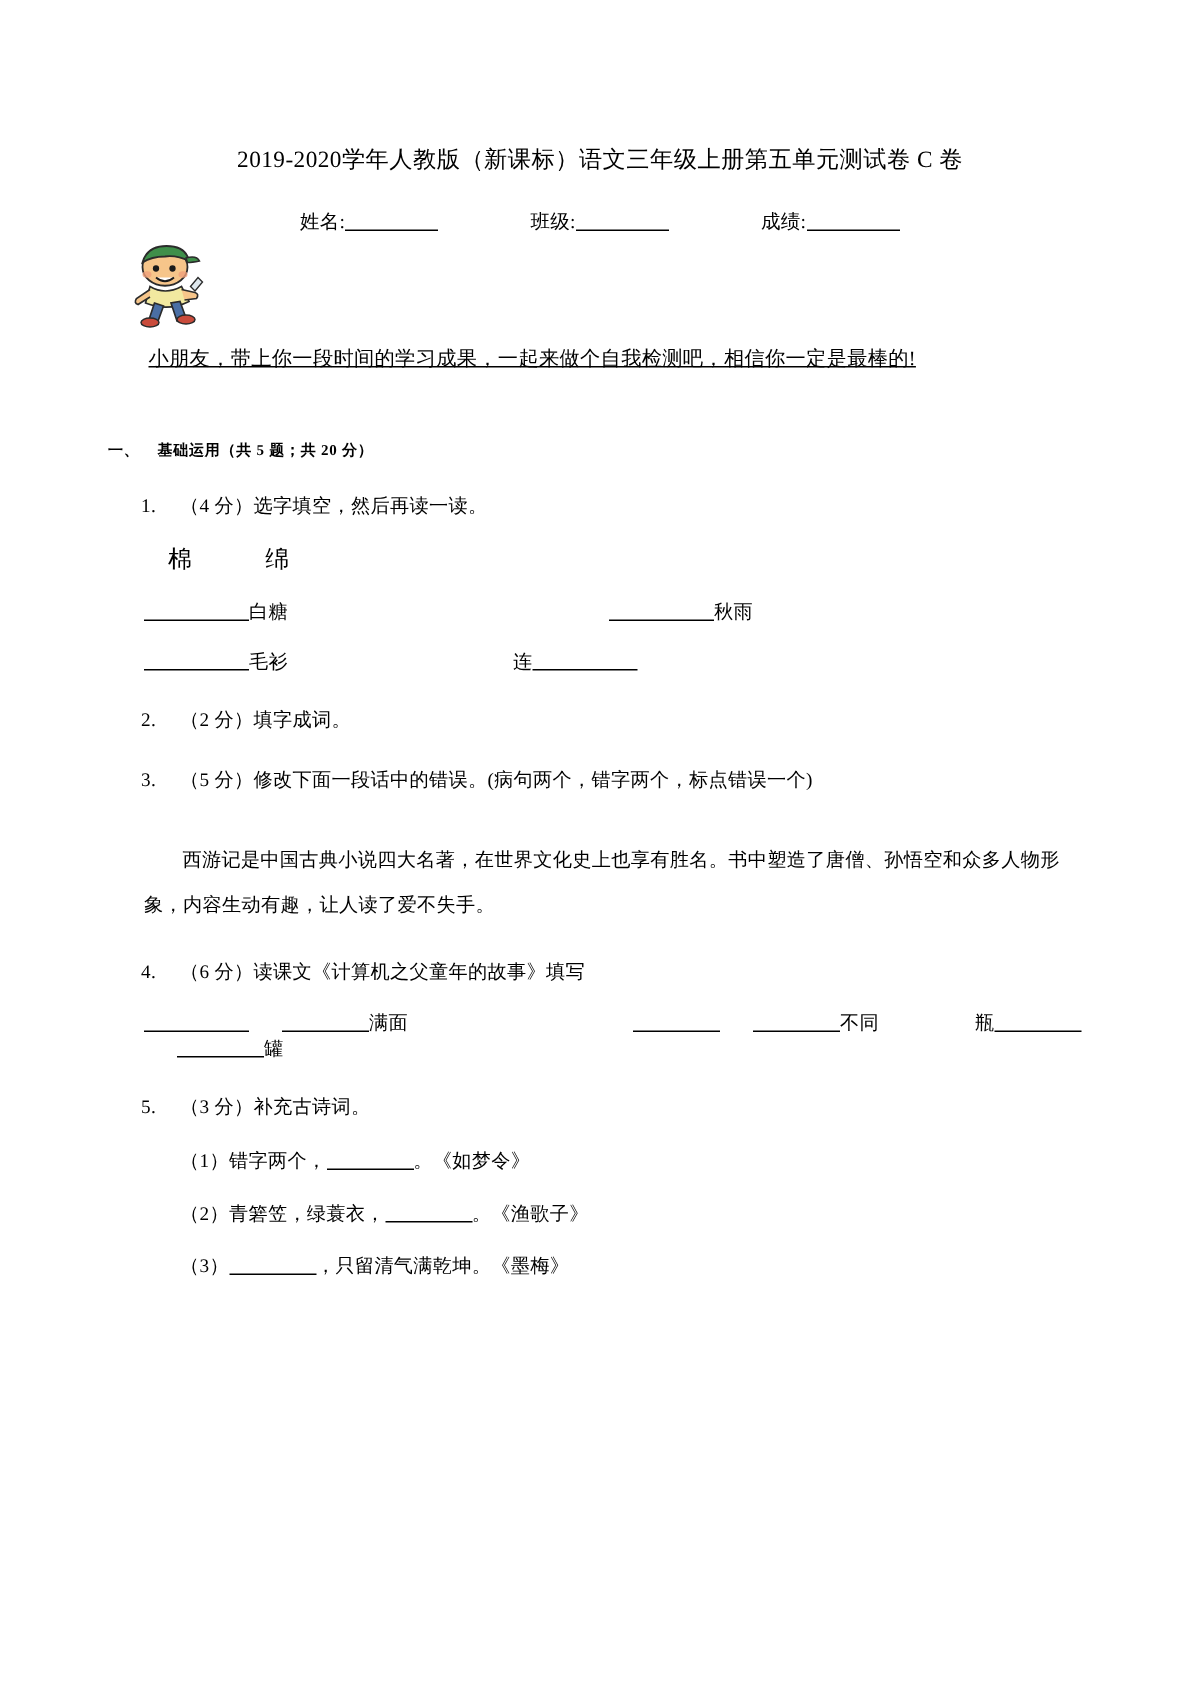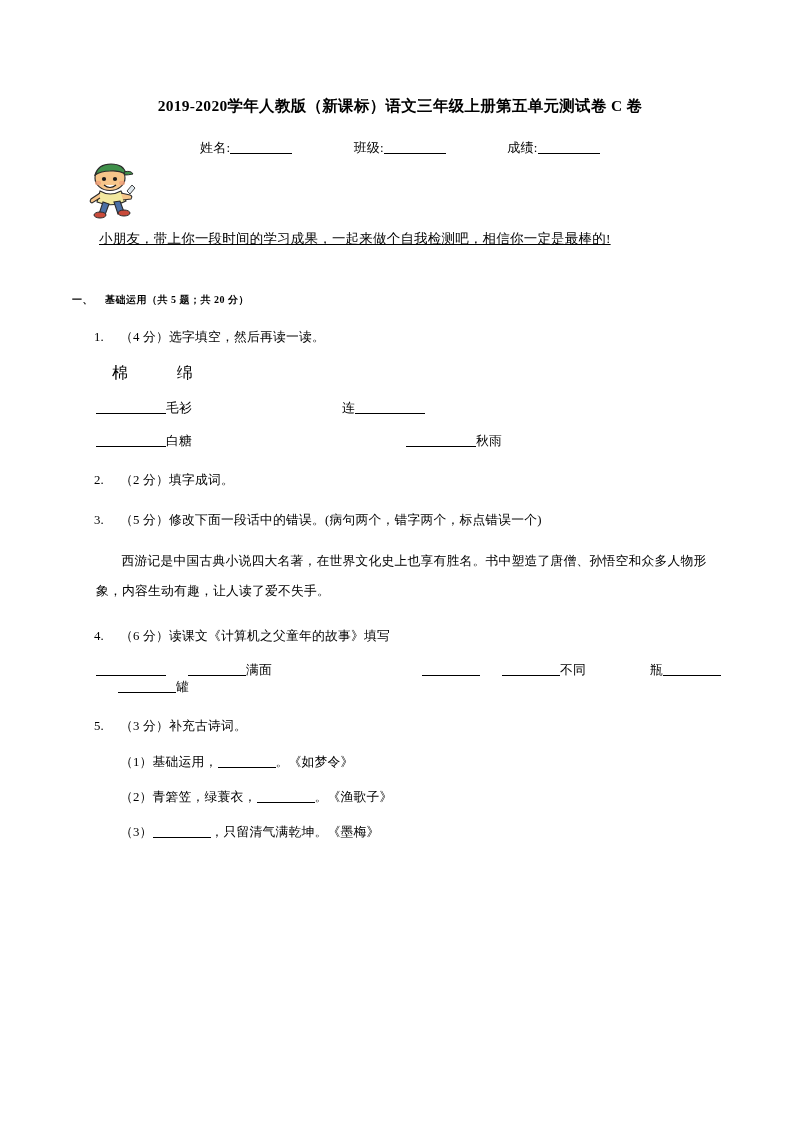--- a/index.html
+++ b/index.html
@@ -18,21 +18,21 @@
   .page {
     position: relative;
     width: 800px;
     height: 1132px;
     box-sizing: border-box;
     padding: 0 72px;
   }
   .doc-title {
     margin-top: 96px;
     font-size: 15.5px;
-    font-weight: bold;
+    font-weight: normal;
     text-align: center;
     letter-spacing: 0.3px;
     white-space: nowrap;
   }
   .info-line {
     margin-top: 22px;
     padding-left: 128px;
     font-size: 13px;
     letter-spacing: 0.2px;
   }
@@ -92,21 +92,21 @@
     padding-left: 26px;
     display: block;
   }
   .sub {
     margin-top: 18px;
     font-size: 12.8px;
     padding-left: 48px;
     letter-spacing: 0.2px;
   }
   .para {
-    margin-top: 16px;
+    margin-top: 28px;
     font-size: 12.8px;
     line-height: 30px;
     padding-left: 24px;
     text-indent: 2em;
     letter-spacing: 0.2px;
   }
   .blank-sm { display:inline-block; border-bottom:1px solid #000; width:58px; height:12px; vertical-align:-2px;}
   .blank-md { display:inline-block; border-bottom:1px solid #000; width:70px; height:12px; vertical-align:-2px;}
   .row {
     margin-top: 16px;
@@ -164,24 +164,24 @@
   <div class="section-head">
     <span class="cn-num">一、</span><span>基础运用（共 5 题；共 20 分）</span>
   </div>
 
   <div class="q">
     <span class="qnum">1.</span>
     <span class="qbody">（4 分）选字填空，然后再读一读。</span>
   </div>
   <div class="row">棉　　　绵</div>
   <div class="fill-row">
+    <span class="blank-md"></span><span>白糖</span><span class="sp1"></span><span class="sp2"></span><span class="blank-md"></span><span>秋雨</span>
+  </div>
+  <div class="fill-row">
     <span class="blank-md"></span><span>毛衫</span><span class="sp1"></span><span>连</span><span class="blank-md"></span>
-  </div>
-  <div class="fill-row">
-    <span class="blank-md"></span><span>白糖</span><span class="sp1"></span><span class="sp2"></span><span class="blank-md"></span><span>秋雨</span>
   </div>
 
   <div class="q">
     <span class="qnum">2.</span>
     <span class="qbody">（2 分）填字成词。</span>
   </div>
 
   <div class="q">
     <span class="qnum">3.</span>
     <span class="qbody">（5 分）修改下面一段话中的错误。(病句两个，错字两个，标点错误一个)</span>
@@ -194,21 +194,21 @@
   </div>
   <div class="fill-row">
     <span class="blank-md"></span><span class="sp4"></span><span class="blank-sm"></span><span>满面</span><span class="sp1"></span><span class="blank-sm"></span><span class="sp4"></span><span class="blank-sm"></span><span>不同</span><span class="sp2"></span><span>瓶</span><span class="blank-sm"></span><span class="sp4"></span><span class="blank-sm"></span><span>罐</span>
   </div>
 
   <div class="q">
     <span class="qnum">5.</span>
     <span class="qbody">（3 分）补充古诗词。</span>
   </div>
   <div class="sub">
-    <span>（1）</span><span>基础运用，</span><span class="blank-sm"></span><span>。《如梦令》</span>
+    <span>（1）</span><span>错字两个，</span><span class="blank-sm"></span><span>。《如梦令》</span>
   </div>
   <div class="sub">
     <span>（2）</span><span>青箬笠，绿蓑衣，</span><span class="blank-sm"></span><span>。《渔歌子》</span>
   </div>
   <div class="sub">
     <span>（3）</span><span class="blank-sm"></span><span>，只留清气满乾坤。《墨梅》</span>
   </div>
 
 </div>
 

